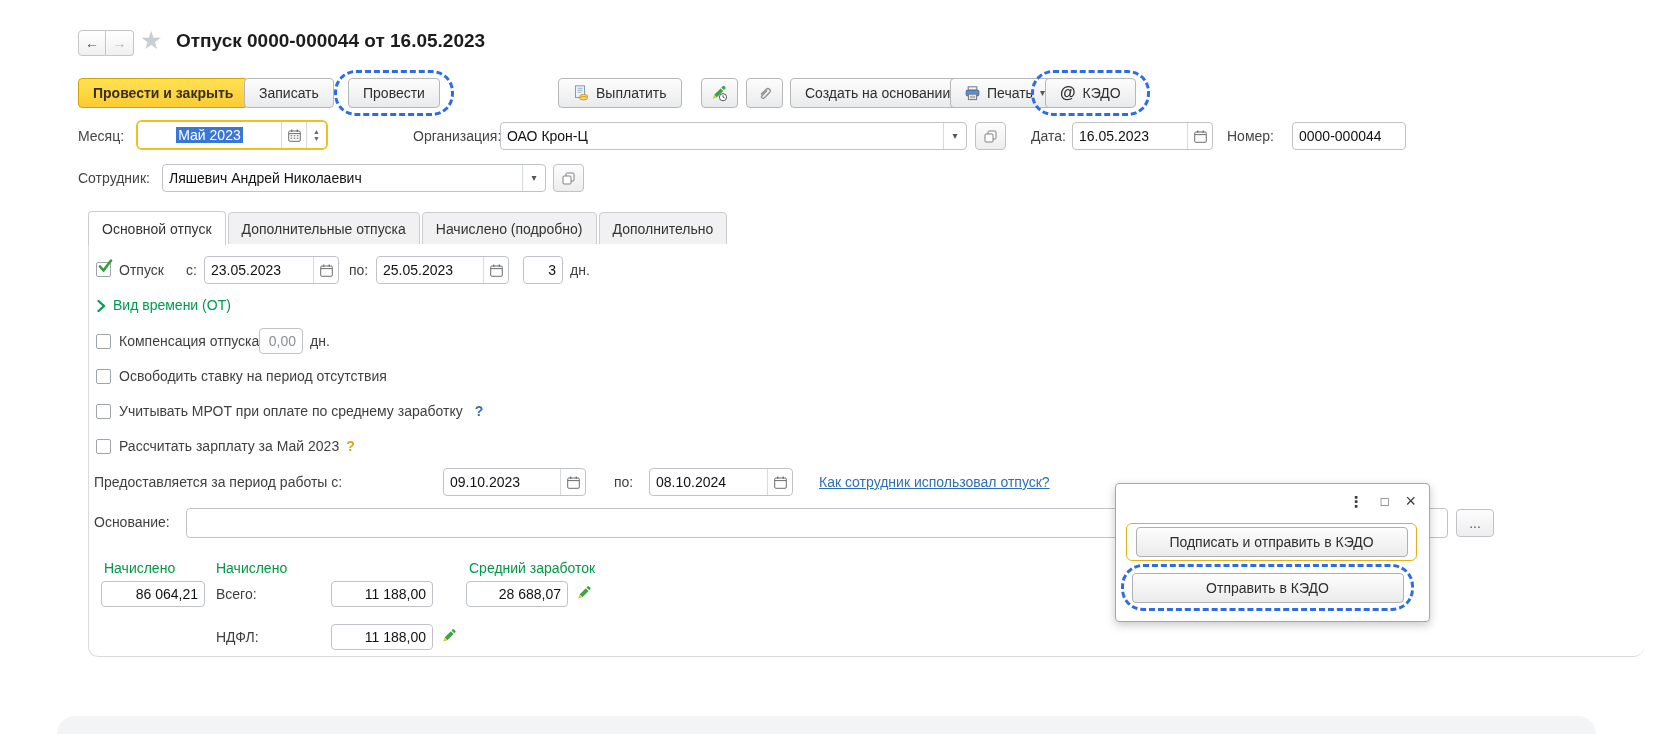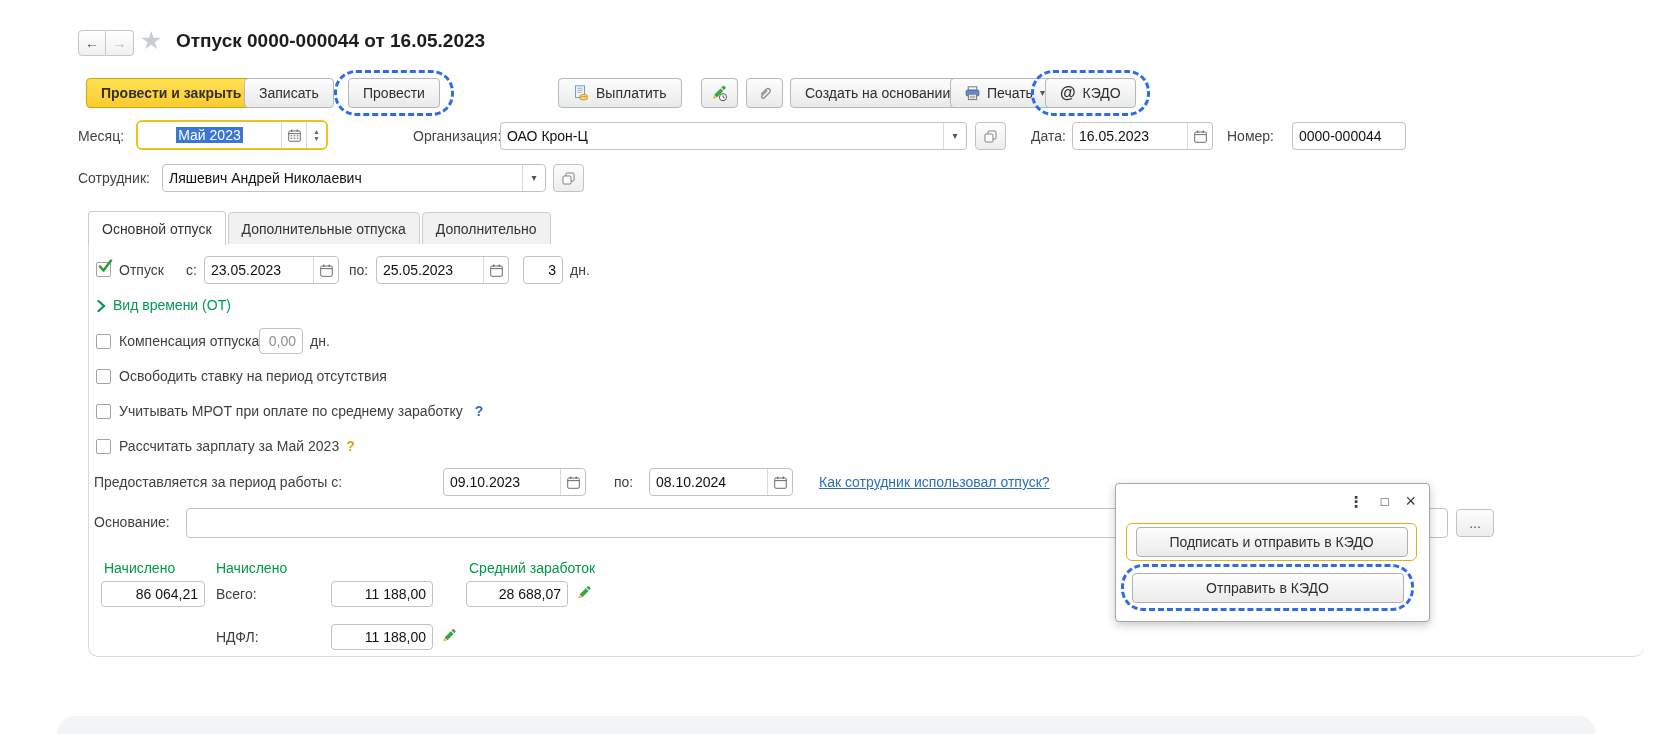--- a/index.html
+++ b/index.html
@@ -16,21 +16,21 @@
   
   .btn{
     display:inline-flex;align-items:center;justify-content:center;gap:7px;
     height:30px;padding:0 14px;box-sizing:border-box;
     background:linear-gradient(#fdfdfd,#e9eaeb);
     border:1px solid #b5b7b9;border-radius:4px;
     font-size:14px;color:#2e2e2e;white-space:nowrap;cursor:default;
   }
   .btn-yellow{
     background:linear-gradient(#ffe254,#fccb30);
-    border:1px solid #d3a500;font-weight:bold;color:#36302a;margin-left:8px;
+    border:1px solid #d3a500;font-weight:bold;color:#36302a;
   }
   .btn-icon{width:37px;padding:0;}
   .caret{font-size:10px;color:#555;line-height:1;}
   .dashed-wrap{
     border:3px dashed #2d6ce5;border-radius:22px;
     padding:5px 11px;display:inline-flex;box-sizing:border-box;background:transparent;align-items:flex-end;
   }
 
   
   .field{
@@ -268,20 +268,21 @@
     <svg width="13" height="13" viewBox="0 0 13 13">
       <rect x="4" y="1" width="8" height="8" rx="1" fill="#fff" stroke="#808080"></rect>
       <rect x="1" y="4" width="8" height="8" rx="1" fill="#fff" stroke="#808080"></rect>
     </svg>
   </span>
 </div>
 
 <div class="abs tabs" style="left:88px;top:211px;">
   <div class="tab active">Основной отпуск</div>
   <div class="tab">Дополнительные отпуска</div>
+  <div class="tab">Начислено (подробно)</div>
   <div class="tab">Дополнительно</div>
 </div>
 
 <div class="panel">
 
   <div class="cb" style="left:7px;top:18px;">
     <svg width="17" height="15" viewBox="0 0 17 15">
       <path d="M3 7.5 L6.5 11.5 L14 1.5" fill="none" stroke="#2f9e36" stroke-width="2.6" stroke-linecap="round" stroke-linejoin="round"></path>
     </svg>
   </div>

